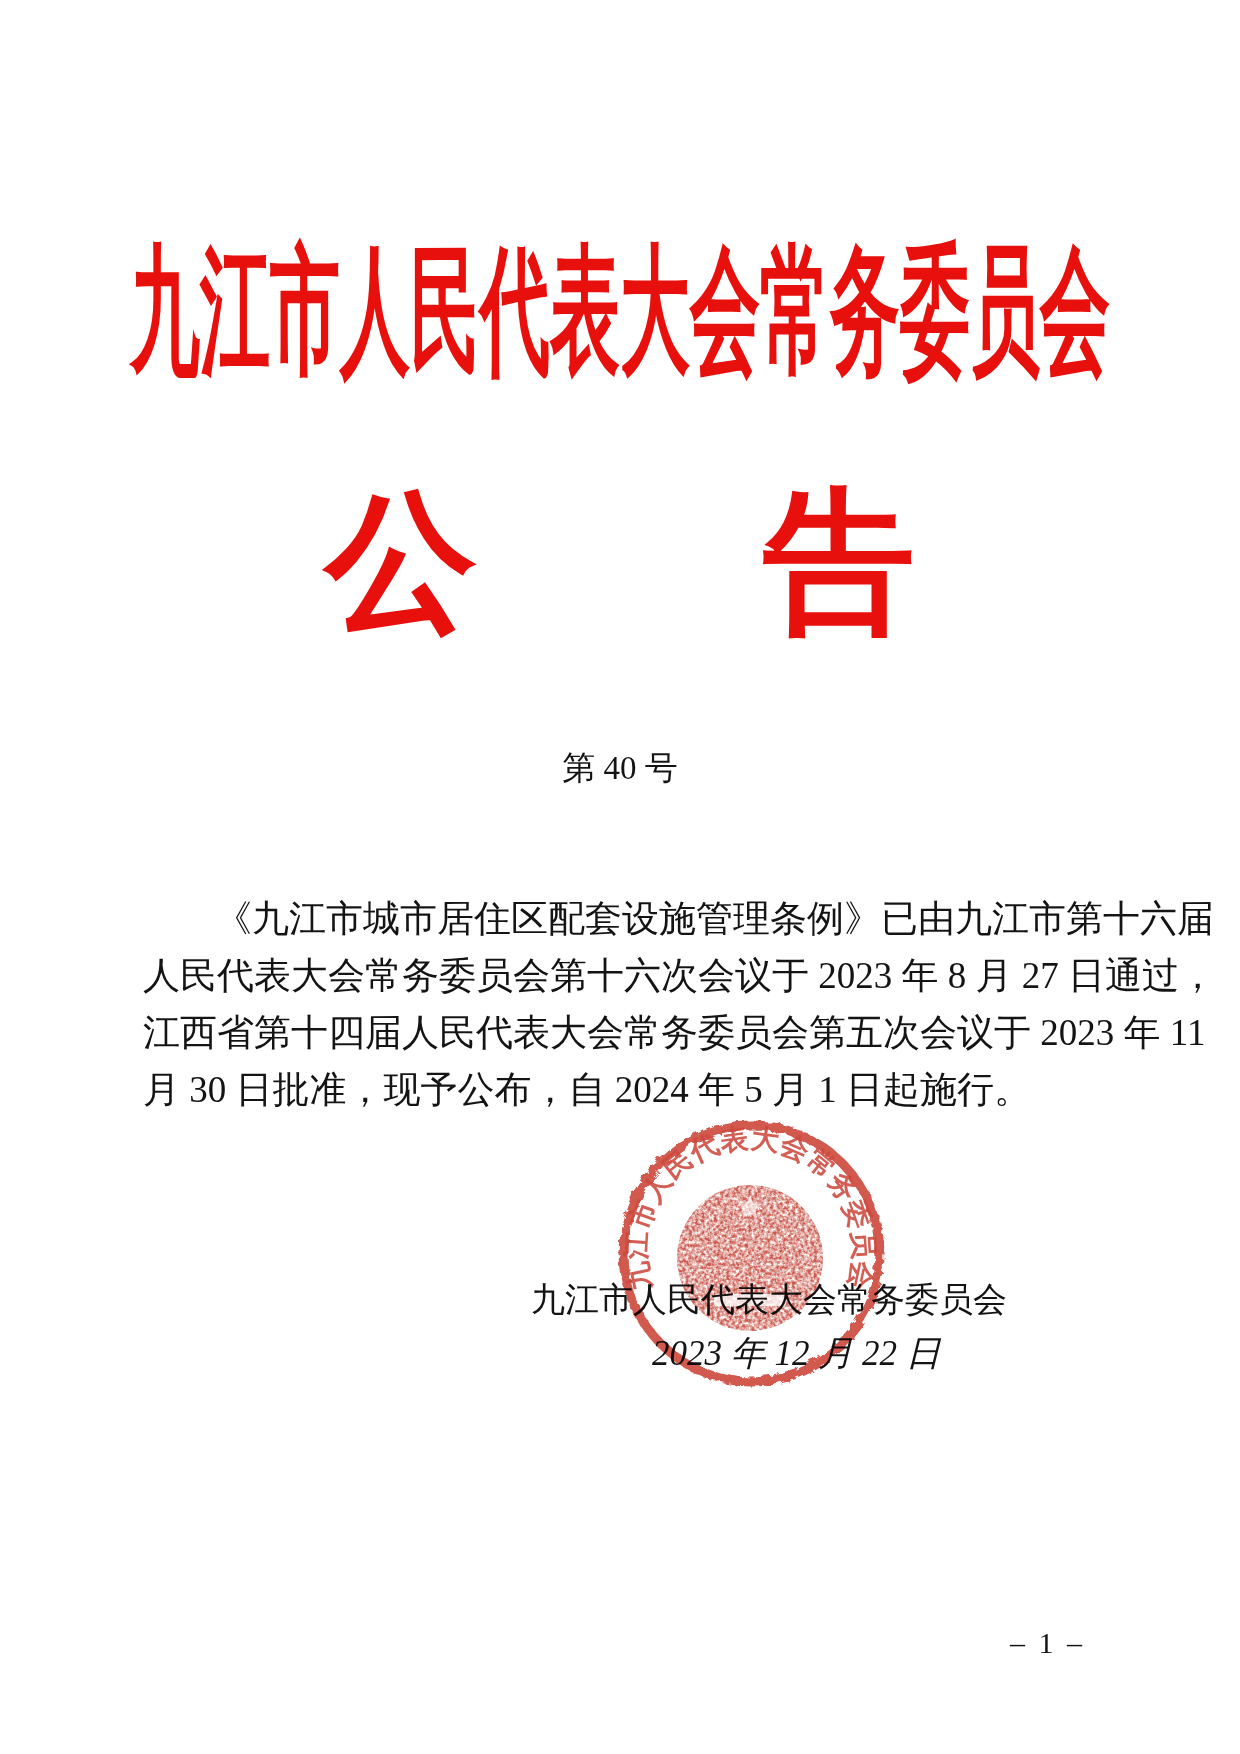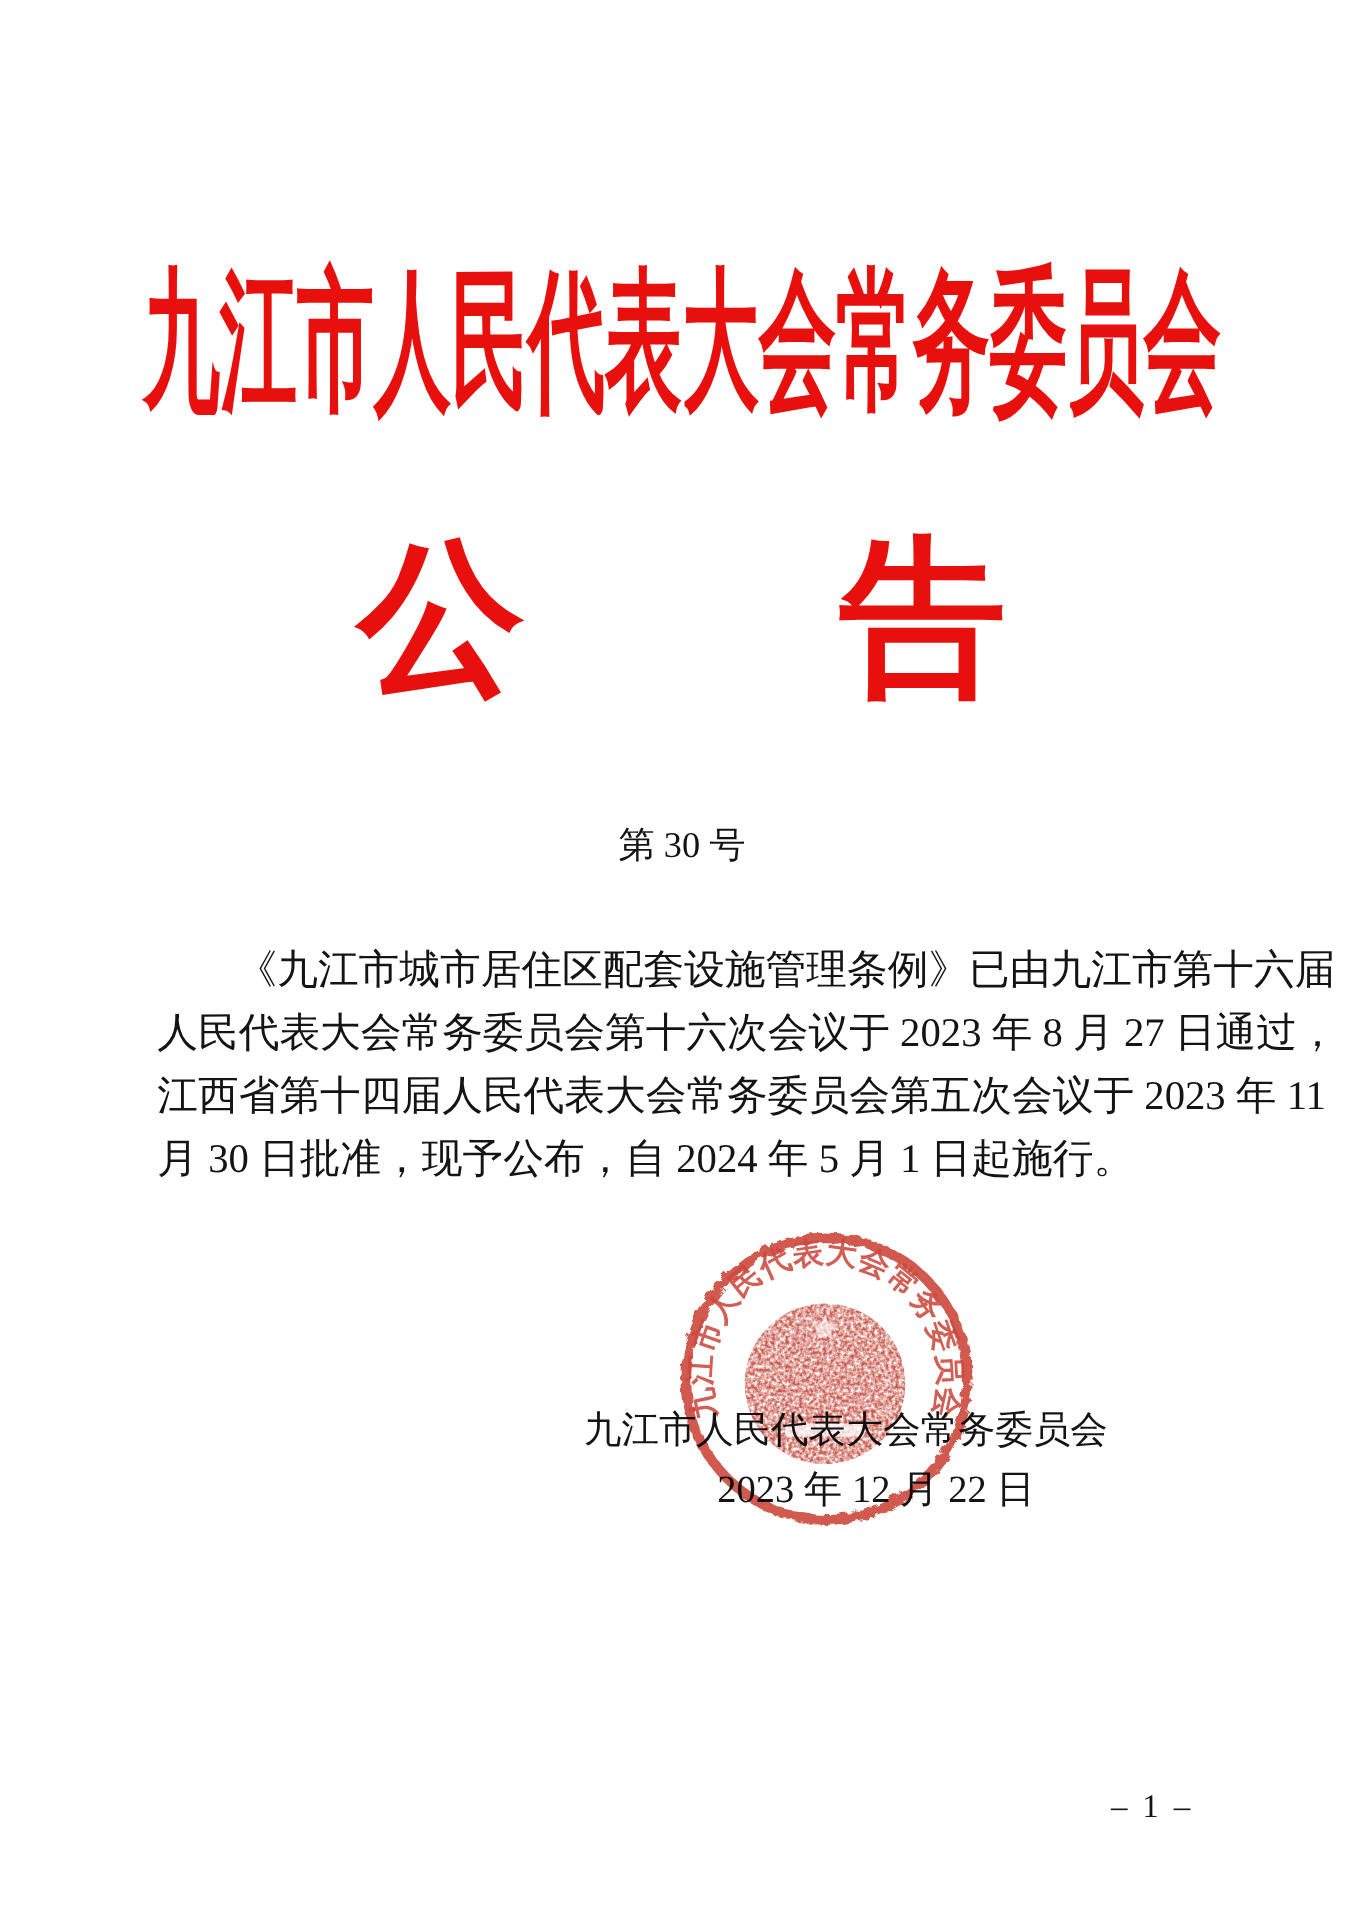--- a/index.html
+++ b/index.html
@@ -75,21 +75,21 @@
     font-size: 37px;
     line-height: 57px;
     color: var(--text);
   }
   .body-line {
     white-space: nowrap;
     text-align: justify;
     text-align-last: justify;
     text-justify: inter-character;
   }
-  .body-line.indent { text-indent: 72px; }
+  .body-line.indent { text-indent: 72px; margin-top: 36px; }
   .body-line.last {
     text-align: center;
     text-align-last: left;
   }
   
   .signature-org {
     position: absolute;
     top: 1277px;
     left: 531px;
     font-size: 34px;
@@ -97,20 +97,21 @@
     color: var(--text);
     white-space: nowrap;
   }
   .signature-date {
     position: absolute;
     top: 1330px;
     left: 652px;
     font-size: 35px;
     color: var(--text);
     white-space: nowrap;
+    font-style: italic;
   }
   
   .seal {
     position: absolute;
     top: 1107px;
     left: 605px;
     width: 290px;
     height: 290px;
     mix-blend-mode: multiply;
     opacity: 0.92;
@@ -133,21 +134,21 @@
 
   <div class="org-title-row">
     <div class="org-title">九江市人民代表大会常务委员会</div>
   </div>
 
   <div class="announce-row">
     <span class="announce-char">公</span>
     <span class="announce-char">告</span>
   </div>
 
-  <div class="doc-number">第 30 号</div>
+  <div class="doc-number">第 40 号</div>
 
   <div class="body-block">
     <div class="body-line indent">《九江市城市居住区配套设施管理条例》已由九江市第十六届</div>
     <div class="body-line">人民代表大会常务委员会第十六次会议于 2023 年 8 月 27 日通过，</div>
     <div class="body-line">江西省第十四届人民代表大会常务委员会第五次会议于 2023 年 11</div>
     <div class="body-line last">月 30 日批准，现予公布，自 2024 年 5 月 1 日起施行。</div>
   </div>
 
   <div class="signature-org">九江市人民代表大会常务委员会</div>
 

